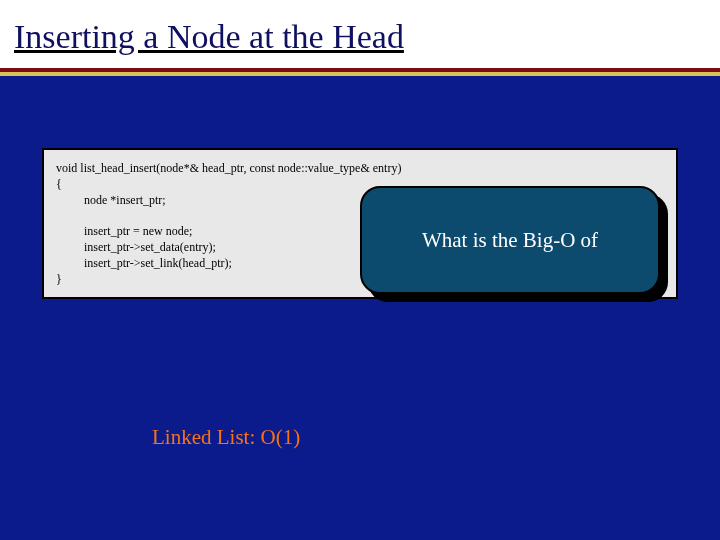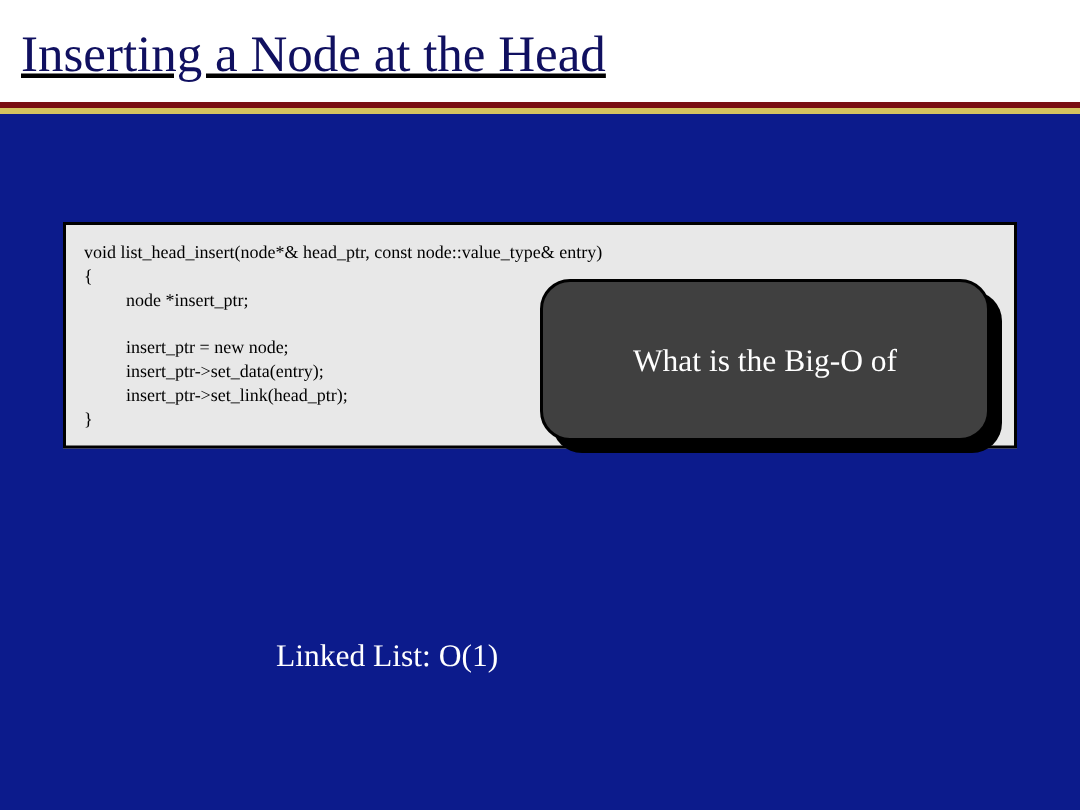--- a/index.html
+++ b/index.html
@@ -47,44 +47,43 @@
     height: 108px;
     background: #000;
     border-radius: 20px;
   }
   .callout {
     position: absolute;
     left: 360px;
     top: 186px;
     width: 300px;
     height: 108px;
-    background: #404040;
+    background: #0c4a6e;
     border: 2px solid #000;
     border-radius: 20px;
     color: #fff;
     font-family: "Times New Roman", Times, serif;
     font-size: 21px;
     display: flex;
     flex-direction: column;
     align-items: center;
     justify-content: center;
     gap: 12px;
     text-align: right;
     padding: 8px 10px;
   }
 
   .footer-lines {
     position: absolute;
     left: 152px;
     top: 418px;
-    color: #ffffff;
+    color: #f97316;
     font-family: "Times New Roman", Times, serif;
     font-size: 21px;
     line-height: 1.9;
-    margin-left: 32px;
   }
 </style>
 </head>
 <body>
 
 <div class="title-area">
   <div class="title">Inserting a Node at the Head</div>
 </div>
 <div class="rule1"></div>
 <div class="rule2"></div>

